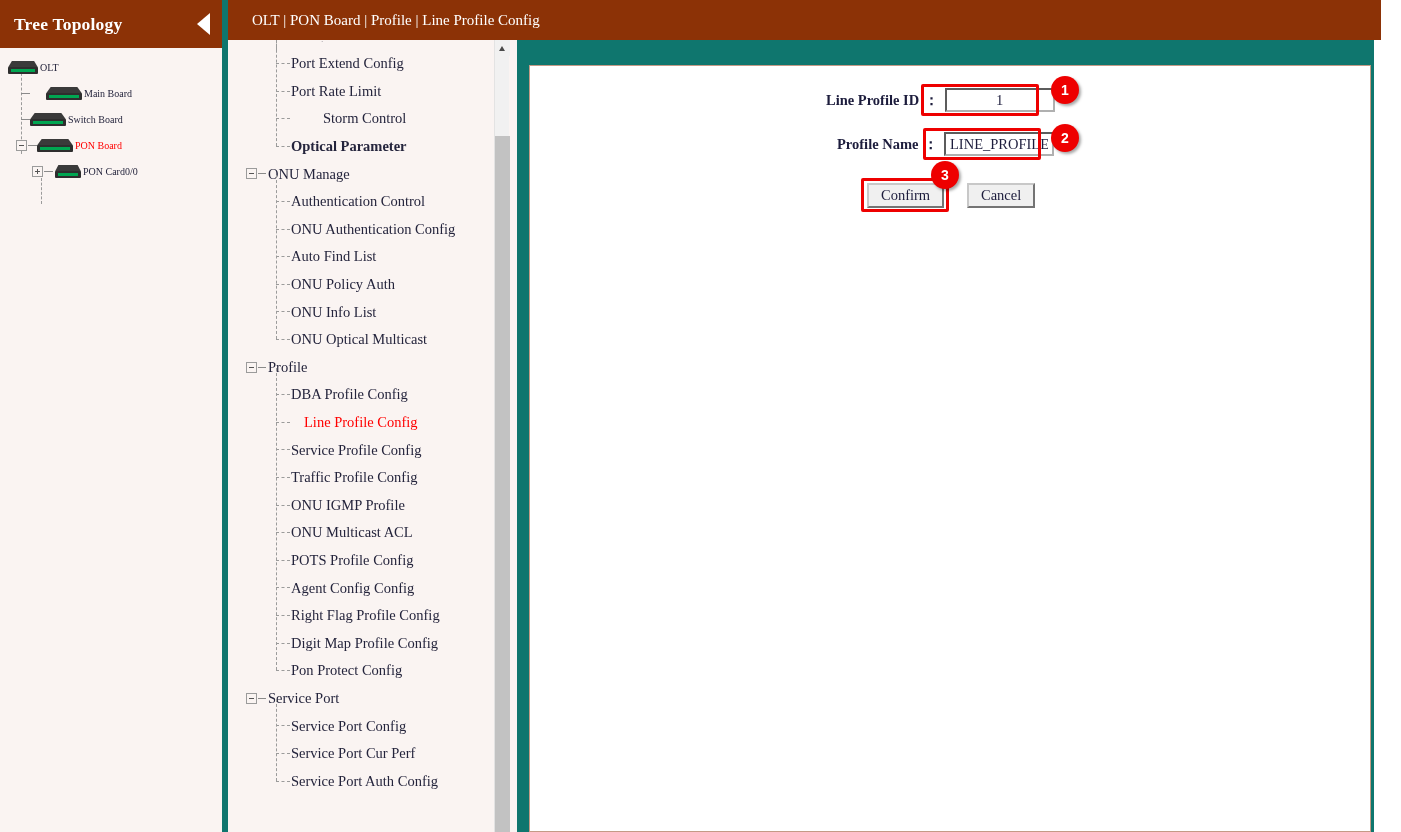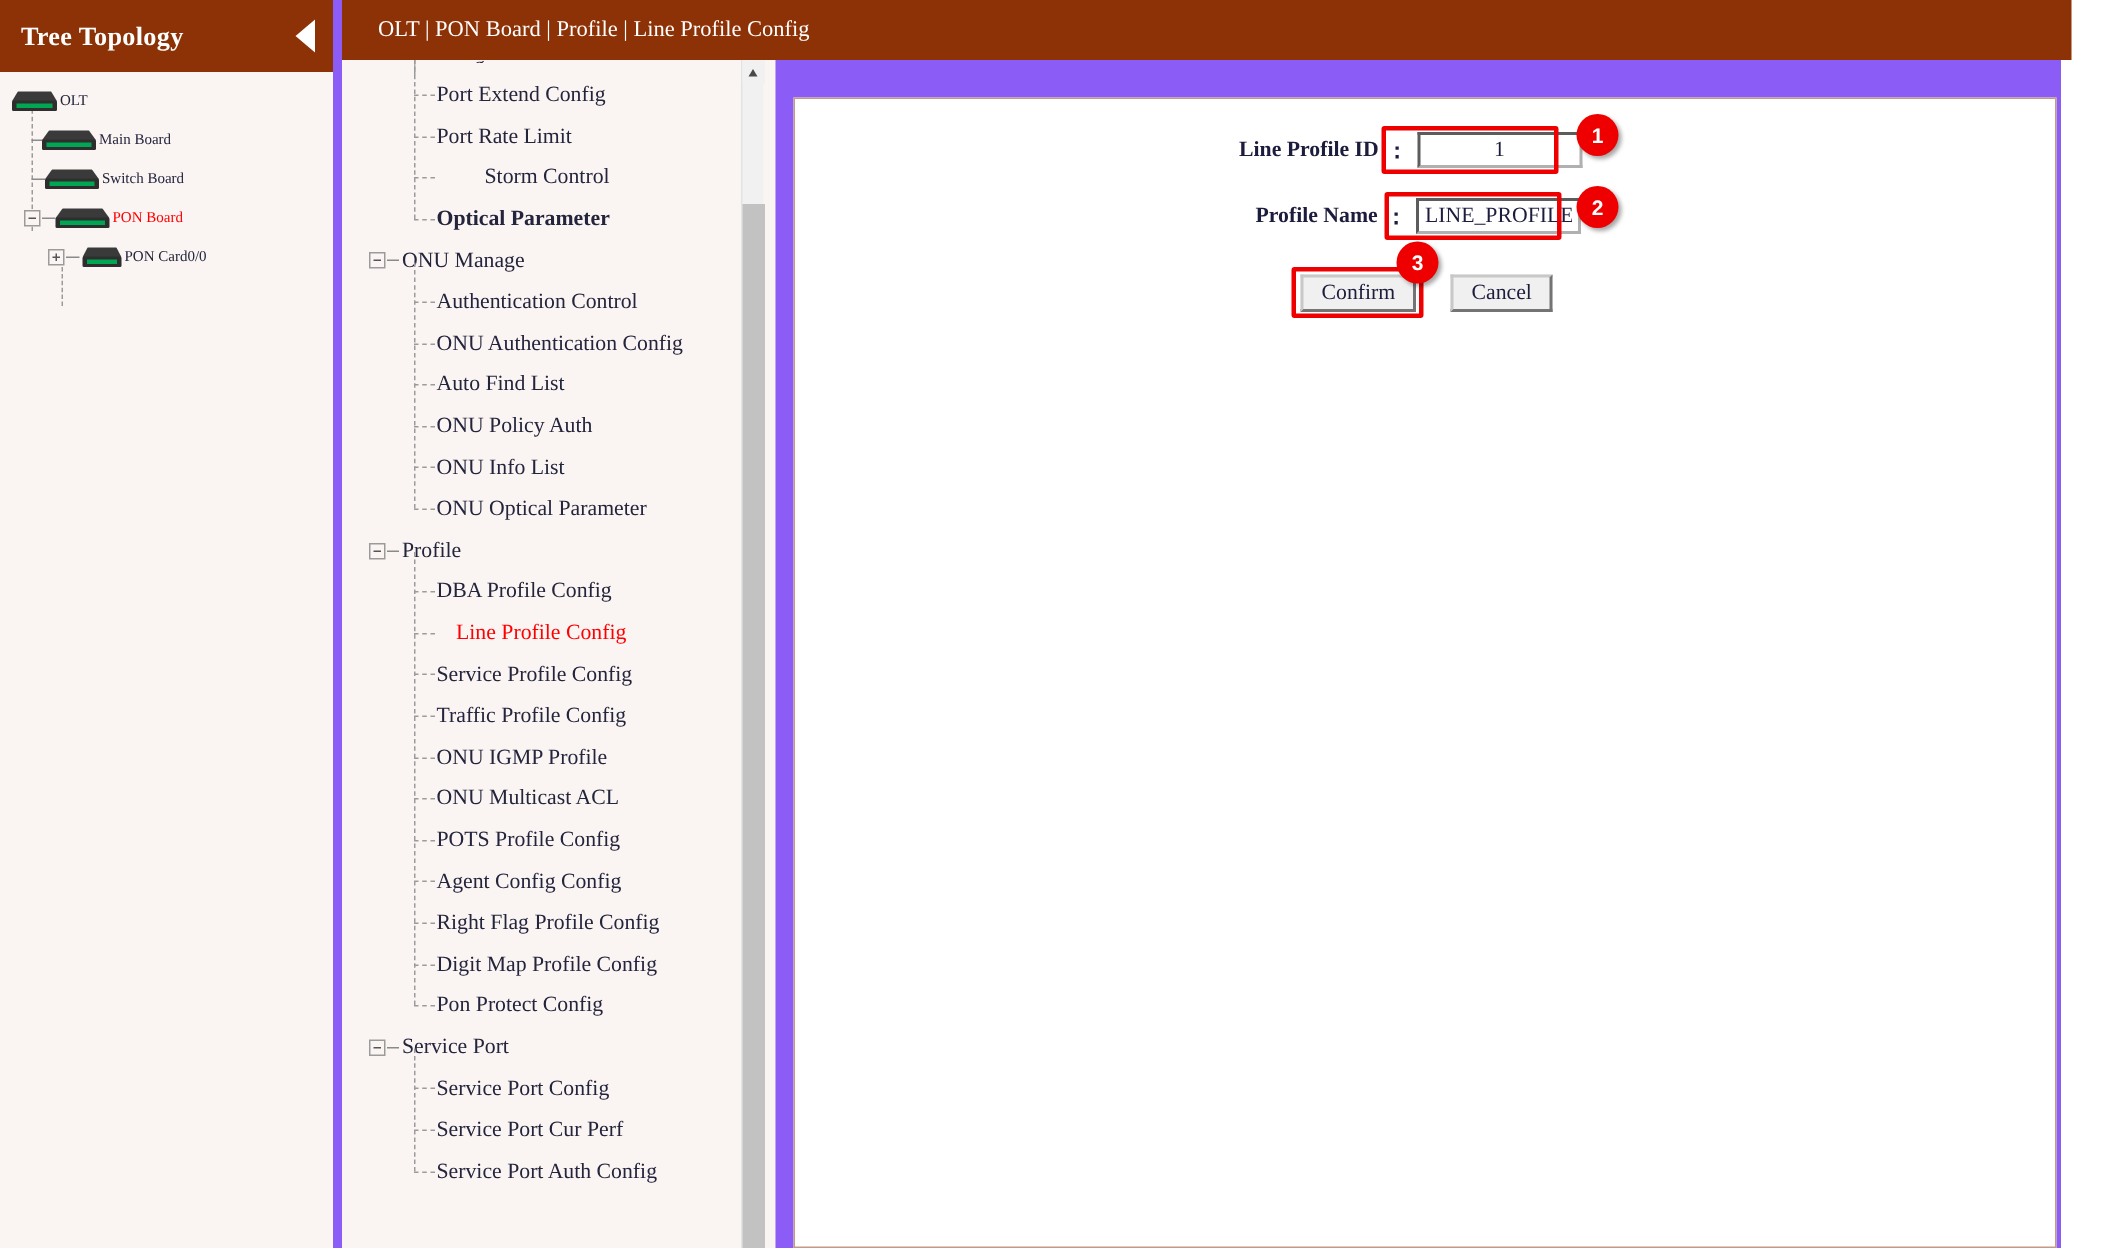--- a/index.html
+++ b/index.html
@@ -3,21 +3,21 @@
 <meta charset="utf-8">
 <style>
   * { box-sizing: border-box; }
   html, body {
     margin: 0; padding: 0;
     width: 1401px; height: 832px;
     background: #ffffff;
     font-family: "Liberation Serif", "DejaVu Serif", serif;
     overflow: hidden;
   }
-  #app { position: relative; width: 1374px; height: 832px; background: #8b5cf6; }
+  #app { position: relative; width: 1374px; height: 832px; background: #0f766e; }
 
   
   #tree-panel {
     position: absolute; left: 0; top: 0; width: 222px; height: 832px;
     background: #faf4f2;
   }
   #tree-header {
     position: relative; height: 48px; background: #8c3206;
     display: flex; align-items: center;
   }
@@ -204,21 +204,21 @@
 
       <div class="tnode" style="padding-left:8px;">
         <span class="dev-icon small">
           <span class="top"></span>
             <span class="body"></span>
             <span class="led"></span>
         </span>
         <span class="tlabel">OLT</span>
       </div>
 
-      <div class="tnode" style="padding-left:28px;text-align:right;">
+      <div class="tnode" style="padding-left:46px;text-align:right;">
         <span class="hline solid" style="left:21px; top:13px; width:9px;"></span>
         <span class="dev-icon">
           <span class="top"></span>
             <span class="body"></span>
             <span class="led"></span>
         </span>
         <span class="tlabel">Main Board</span>
       </div>
 
       <div class="tnode" style="padding-left:30px;">
@@ -301,21 +301,21 @@
           <div class="mrow leaf" style="position: absolute; left: 0px; top: 230.8px; width: 274px;">
             <span class="leaf-tick" style="top: 13px;"></span>
             <span class="mlabel" style="position: absolute; left: 63px;">ONU Policy Auth</span>
           </div>
           <div class="mrow leaf" style="position: absolute; left: 0px; top: 258.4px; width: 274px;">
             <span class="leaf-tick" style="top: 13px;"></span>
             <span class="mlabel" style="position: absolute; left: 63px;">ONU Info List</span>
           </div>
           <div class="mrow leaf" style="position: absolute; left: 0px; top: 286px; width: 274px;">
             <span class="leaf-tick" style="top: 13px;"></span>
-            <span class="mlabel" style="position: absolute; left: 63px;">ONU Optical Parameter</span>
+            <span class="mlabel" style="position: absolute; left: 63px;">ONU Optical Multicast</span>
           </div>
           <div class="mrow group" style="position: absolute; left: 0px; top: 313.6px; width: 274px;">
             <span class="exp" style="position: absolute; left: 18px; top: 8px;"></span>
             <span class="hline solid" style="left: 30px; top: 13px; width: 8px;"></span>
             <span class="mlabel" style="position: absolute; left: 40px;">Profile</span>
           </div>
           <div class="mrow leaf" style="position: absolute; left: 0px; top: 341.2px; width: 274px;">
             <span class="leaf-tick" style="top: 13px;"></span>
             <span class="mlabel" style="position: absolute; left: 63px;">DBA Profile Config</span>
           </div>

